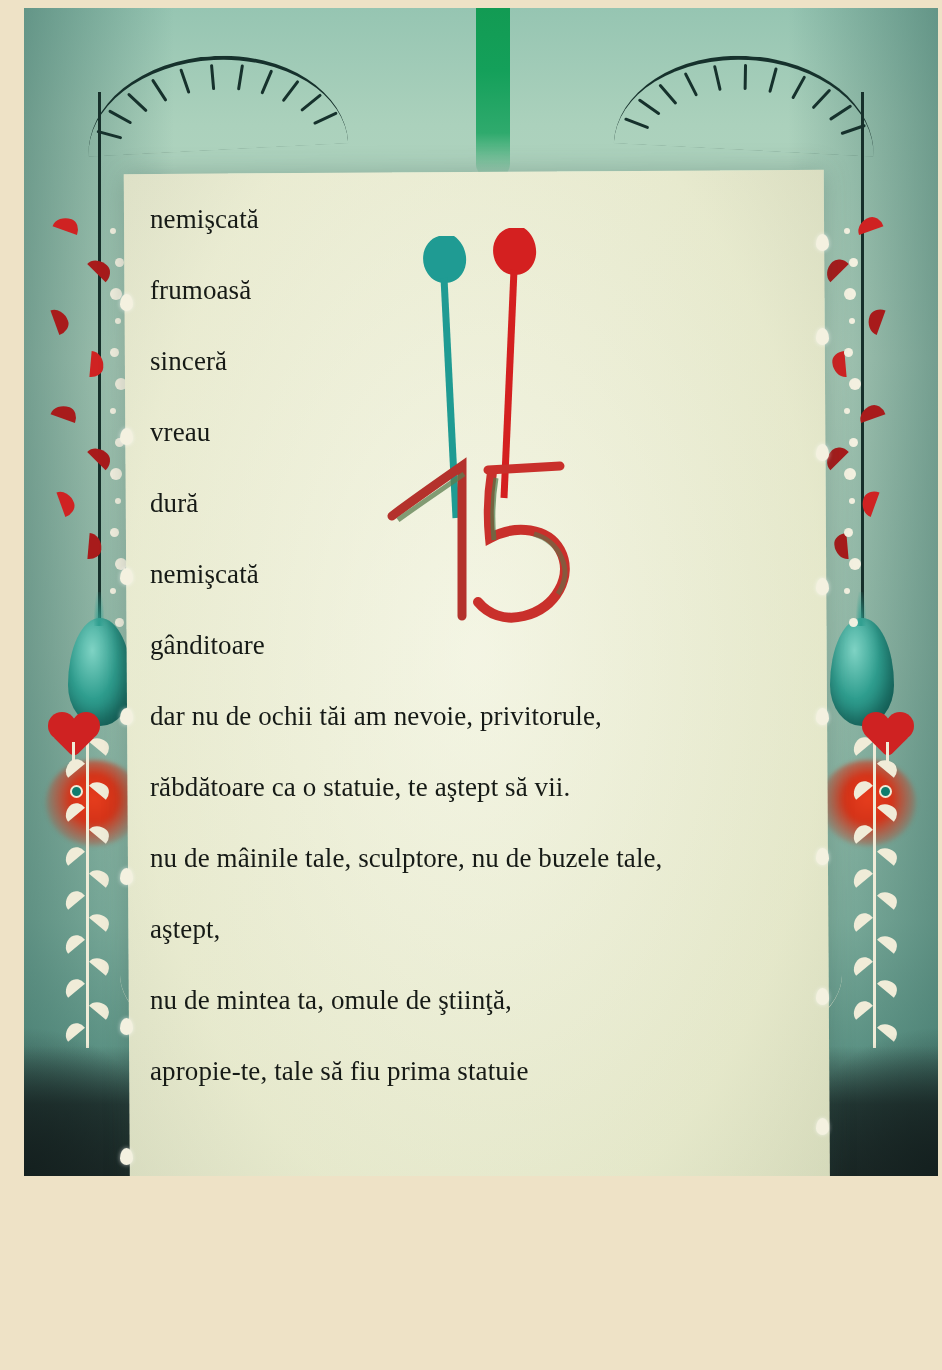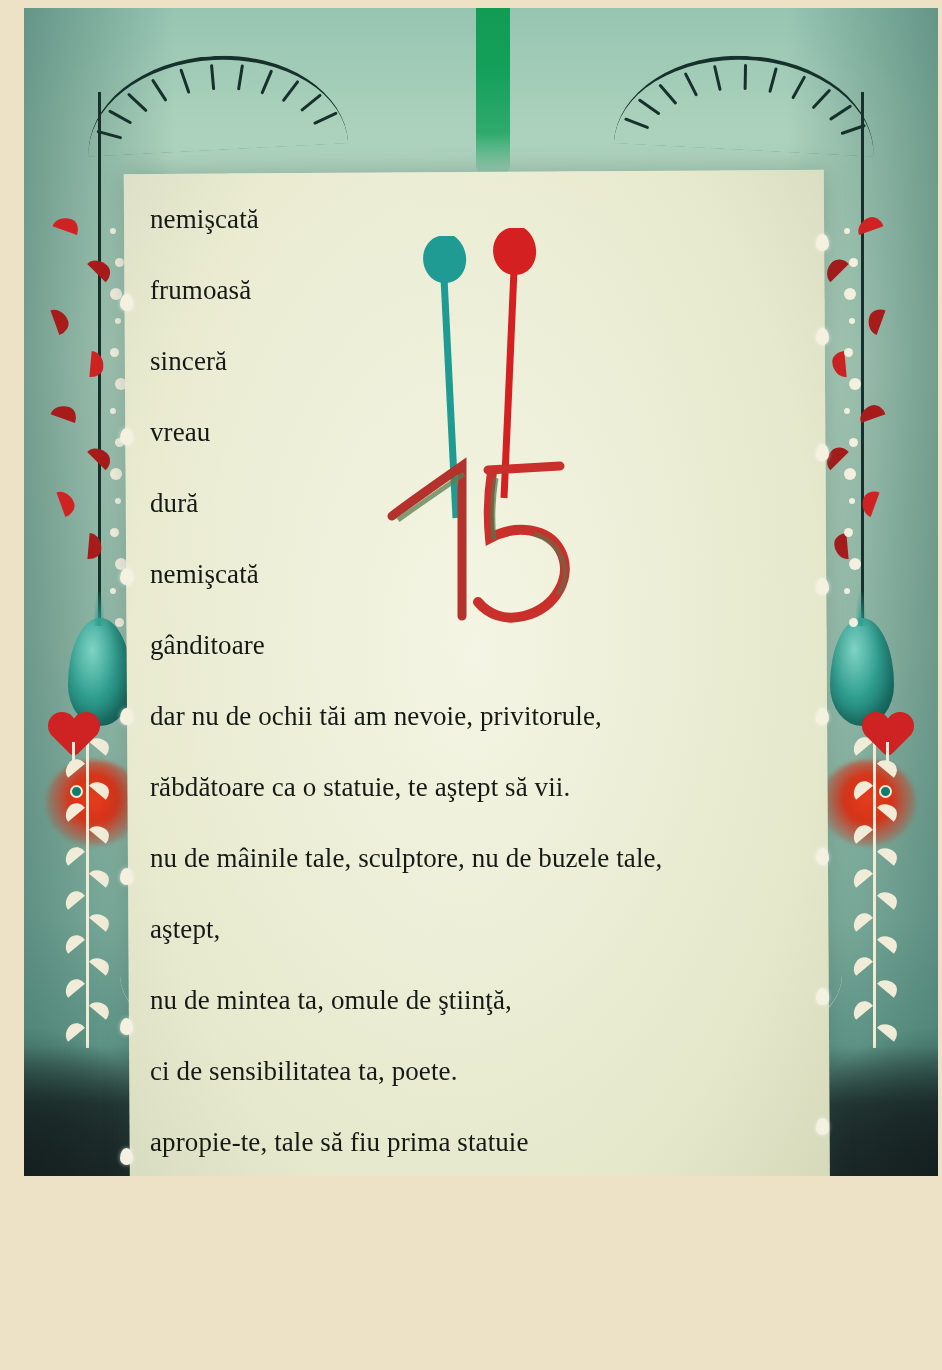--- a/index.html
+++ b/index.html
@@ -494,21 +494,20 @@
         <div class="poem-line">sinceră</div>
         <div class="poem-line">vreau</div>
         <div class="poem-line">dură</div>
         <div class="poem-line">nemişcată</div>
         <div class="poem-line">gânditoare</div>
         <div class="poem-line">dar nu de ochii tăi am nevoie, privitorule,</div>
         <div class="poem-line">răbdătoare ca o statuie, te aştept să vii.</div>
         <div class="poem-line">nu de mâinile tale, sculptore, nu de buzele tale,</div>
         <div class="poem-line">aştept,</div>
         <div class="poem-line">nu de mintea ta, omule de ştiinţă,</div>
-        <div class="poem-line">ci de sensibilitatea ta, poete.</div>
         <div class="poem-line">apropie-te, tale să fiu prima statuie</div>
       </div>
 
     <div id="drips">
         <div class="drip" style="left: 96px; top: 286px;"></div>
         <div class="drip" style="left: 96px; top: 420px;"></div>
         <div class="drip" style="left: 96px; top: 560px;"></div>
         <div class="drip" style="left: 96px; top: 700px;"></div>
         <div class="drip" style="left: 96px; top: 860px;"></div>
         <div class="drip" style="left: 96px; top: 1010px;"></div>

